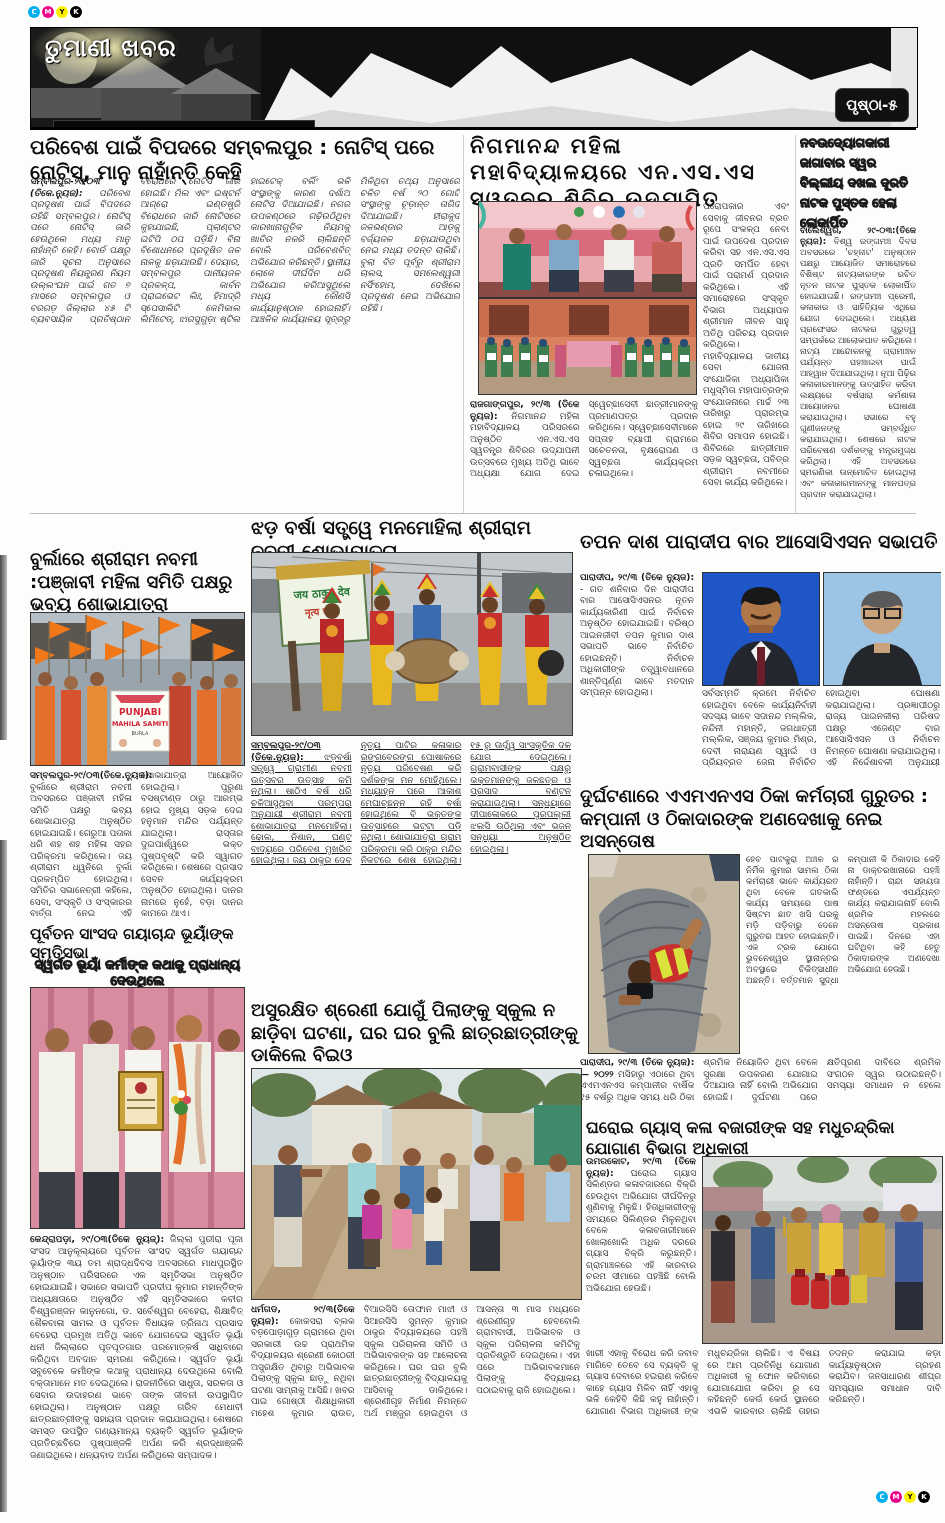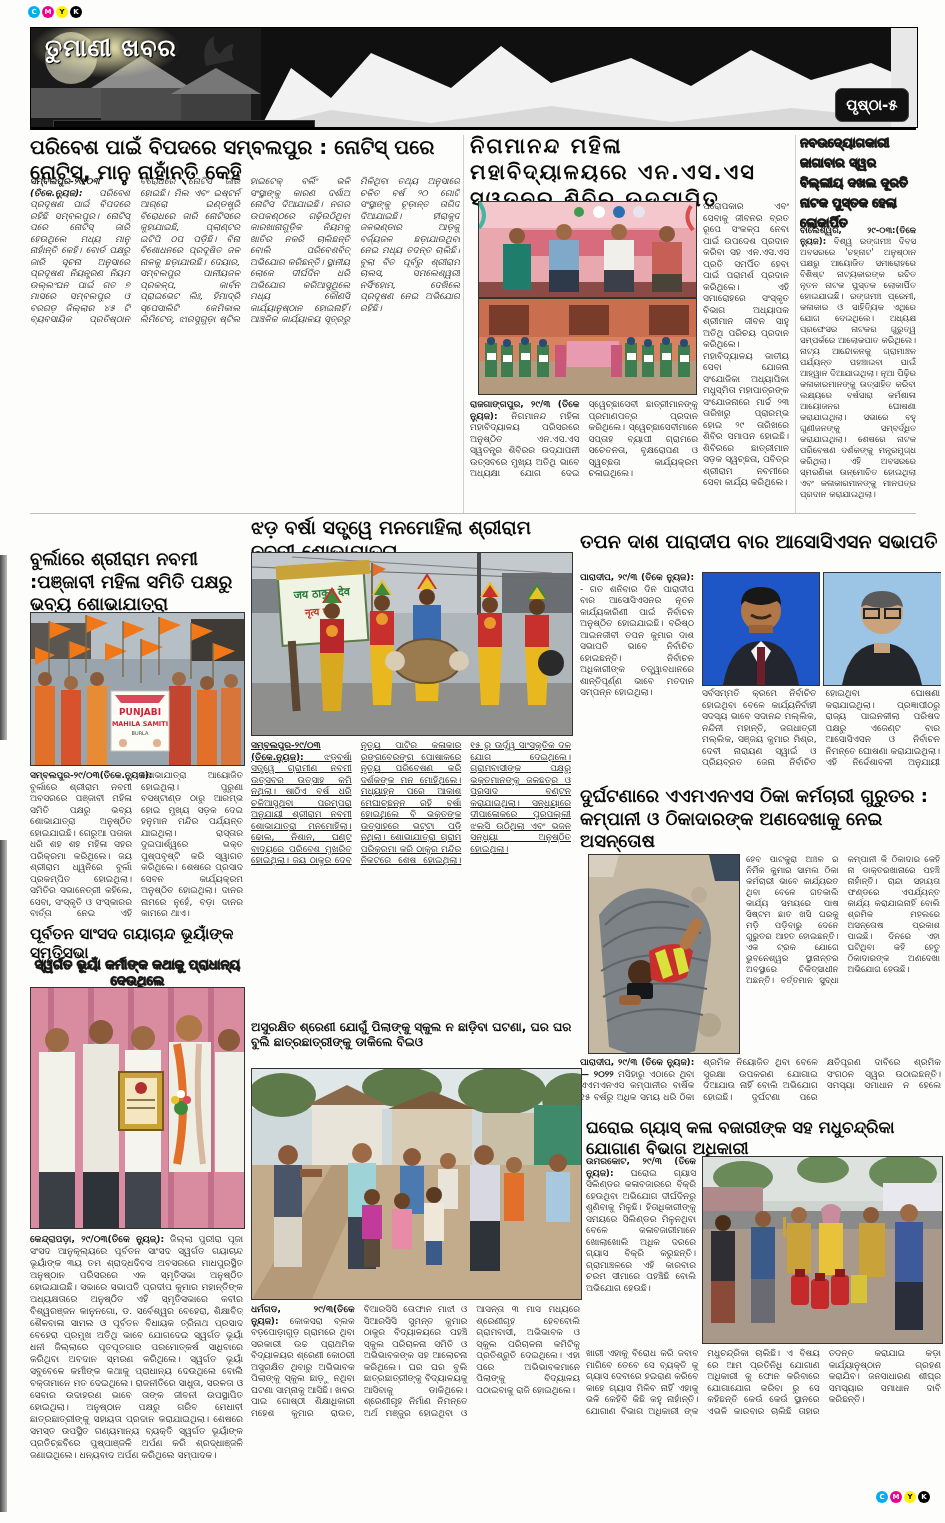--- a/index.html
+++ b/index.html
@@ -452,21 +452,21 @@
           </g>
       </svg>
     </div>
     <div class="body" style="position:absolute;left:0;top:308px;width:213px;height:278px;font-size:9.2px;line-height:12px;">
       <span class="dateline">କେନ୍ଦ୍ରାପଡ଼ା, ୨୯/୦୩(ତିକେ ନ୍ୟୁଜ୍):</span>
       <span>ଜିଲ୍ଲା ପୁରୀରା ପୂଜା ସଂସଦ ଆନୁକୂଲ୍ୟରେ ପୂର୍ବତନ ସାଂସଦ ସ୍ୱର୍ଗତ ଗୟାଚାନ୍ଦ ଭୂୟାଁଙ୍କ ୩ୟ ତମ ଶ୍ରାଦ୍ଧଦିବସ ଅବସରରେ ମାଧପୁରସ୍ଥିତ ଅନୁଷ୍ଠାନ ପରିସରରେ ଏକ ସ୍ମୃତିସଭା ଅନୁଷ୍ଠିତ ହୋଇଯାଇଛି। ସଭାରେ ସଭାପତି ପ୍ରଦୀପ କୁମାର ମହାନ୍ତିଙ୍କ ଅଧ୍ୟକ୍ଷତାରେ ଅନୁଷ୍ଠିତ ଏହି ସ୍ମୃତିସଭାରେ କବୀର ବିଶ୍ୱରଞ୍ଜନ କାନୁନଗୋ, ଡ. ସର୍ବେଶ୍ୱର ବେହେରା, ଶିକ୍ଷାବିତ୍ ଶୈଳବାଳା ସାମଲ ଓ ପୂର୍ବତନ ବିଧାୟକ ତ୍ରିନାଥ ପ୍ରସାଦ ବେହେରା ପ୍ରମୁଖ ଅତିଥି ଭାବେ ଯୋଗଦେଇ ସ୍ୱର୍ଗତ ଭୂୟାଁ ଧନୀ ଜିଲ୍ଲାରେ ପୂତପୂତଗାର ପରମୋତ୍କର୍ଷ ସାଧିବାରେ କରିଥିବା ଅବଦାନ ସ୍ମରଣ କରିଥିଲେ। ସ୍ୱର୍ଗତ ଭୂୟାଁ ସବୁବେଳେ କର୍ମୀଙ୍କ କଥାକୁ ପ୍ରାଧାନ୍ୟ ଦେଉଥିଲେ ବୋଲି ବକ୍ତାମାନେ ମତ ଦେଇଥିଲେ। ରାଜନୀତିରେ ସାଧୁତା, ସରଳତା ଓ ସେବାର ଉଦାହରଣ ଭାବେ ତାଙ୍କ ଜୀବନୀ ଉପସ୍ଥାପିତ ହୋଇଥିଲା। ଅନୁଷ୍ଠାନ ପକ୍ଷରୁ ଗରିବ ମେଧାବୀ ଛାତ୍ରଛାତ୍ରୀଙ୍କୁ ସହାୟତା ପ୍ରଦାନ କରାଯାଇଥିଲା। ଶେଷରେ ସମସ୍ତ ଉପସ୍ଥିତ ଗଣ୍ୟମାନ୍ୟ ବ୍ୟକ୍ତି ସ୍ୱର୍ଗତ ଭୂୟାଁଙ୍କ ପ୍ରତିଚ୍ଛବିରେ ପୁଷ୍ପାଞ୍ଜଳି ଅର୍ପଣ କରି ଶ୍ରଦ୍ଧାଞ୍ଜଳି ଜଣାଇଥିଲେ। ଧନ୍ୟବାଦ ଅର୍ପଣ କରିଥିଲେ ସମ୍ପାଦକ।</span>
     </div>
   </div>
 
   <div class="art" style="left:251px;top:999px;width:331px;height:515px;">
-    <div class="hl" style="font-size:12px;height:64px;margin-top:21px;">ଅସୁରକ୍ଷିତ ଶ୍ରେଣୀ ଯୋଗୁଁ ପିଲାଙ୍କୁ ସ୍କୁଲ ନ ଛାଡ଼ିବା ଘଟଣା, ଘର ଘର ବୁଲି ଛାତ୍ରଛାତ୍ରୀଙ୍କୁ ଡାକିଲେ ବିଇଓ</div>
+    <div class="hl" style="font-size:18px;height:64px;">ଅସୁରକ୍ଷିତ ଶ୍ରେଣୀ ଯୋଗୁଁ ପିଲାଙ୍କୁ ସ୍କୁଲ ନ ଛାଡ଼ିବା ଘଟଣା, ଘର ଘର ବୁଲି ଛାତ୍ରଛାତ୍ରୀଙ୍କୁ ଡାକିଲେ ବିଇଓ</div>
     <div class="photo" style="position:absolute;left:0;top:69px;width:329px;height:230px;">
       <svg width="329" height="230" viewBox="0 0 329 230">
         <rect width="329" height="230" fill="#cfd8da"></rect>
         <rect y="0" width="329" height="40" fill="#dfe7e9"></rect>
         <g fill="#5f7a4a">
             <ellipse cx="30" cy="26" rx="34" ry="22"></ellipse>
             <ellipse cx="150" cy="18" rx="40" ry="20"></ellipse>
             <ellipse cx="250" cy="22" rx="44" ry="24"></ellipse>
             <ellipse cx="320" cy="30" rx="30" ry="26"></ellipse>
           </g>

